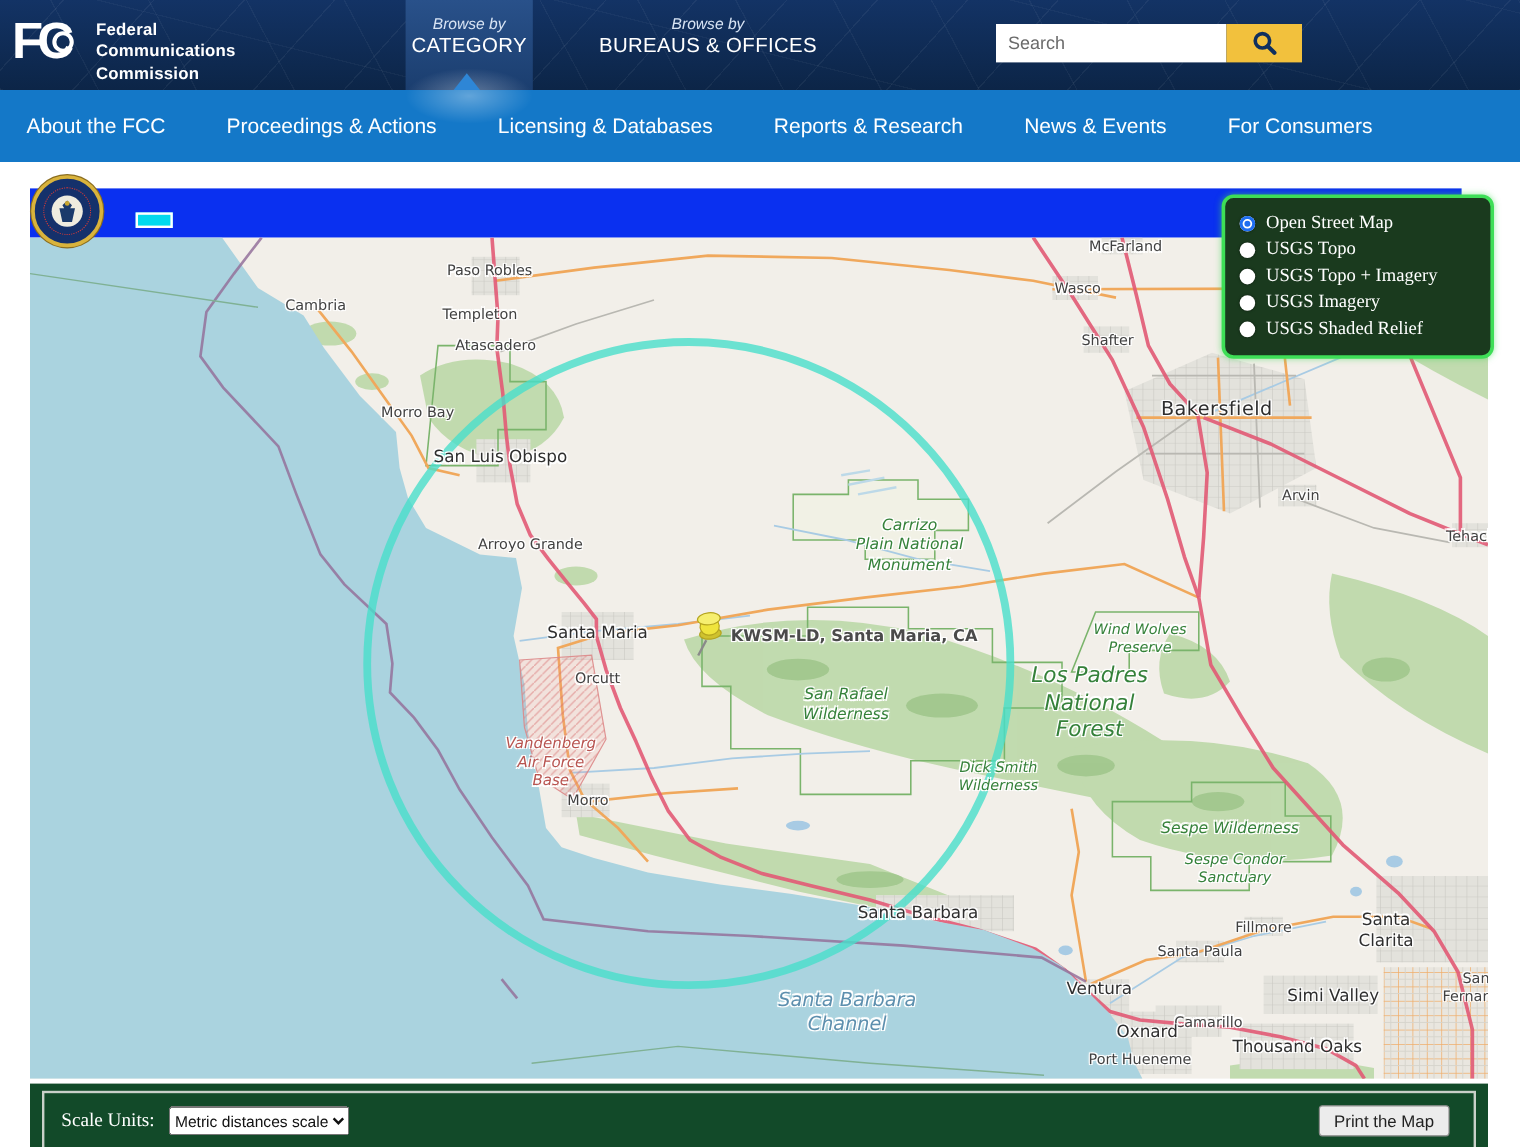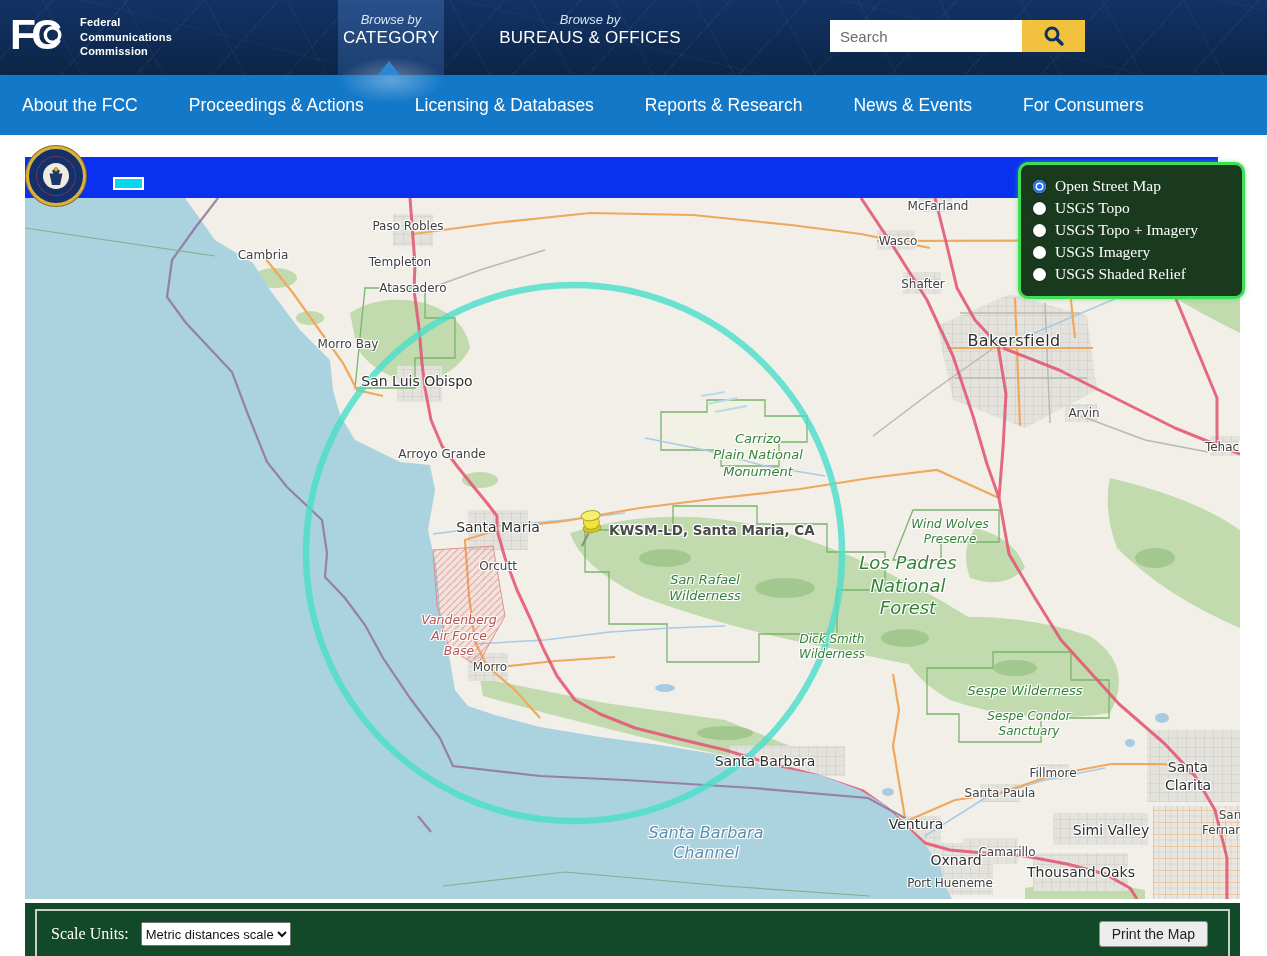--- a/index.html
+++ b/index.html
@@ -6,21 +6,21 @@
     font-family:"Liberation Sans",sans-serif;}
   
   .topbar{position:relative;width:1267px;height:75px;
     background-image:
       repeating-linear-gradient(62deg, rgba(255,255,255,0.045) 0 1px, transparent 1px 72px),
       repeating-linear-gradient(-48deg, rgba(255,255,255,0.05) 0 1px, transparent 1px 56px),
       repeating-linear-gradient(14deg, rgba(255,255,255,0.035) 0 1px, transparent 1px 92px),
       linear-gradient(180deg,#133365 0%,#0c2547 100%);
     overflow:visible;z-index:20;}
   .logo{position:absolute;left:10px;top:10px;display:flex;gap:12px;align-items:flex-start;cursor:pointer;}
-  .org{white-space:pre-line;color:#fff;font-size:11px;font-weight:bold;line-height:1.32;margin-top:5px;letter-spacing:.2px}
+  .org{white-space:pre-line;color:#fff;font-size:14px;font-weight:bold;line-height:1.32;margin-top:5px;letter-spacing:.2px}
   .tab-cat{position:absolute;left:338px;top:0;width:106px;height:75px;text-align:center;
     background:linear-gradient(180deg,#29518a 0%,#1b3e6f 100%);cursor:pointer;}
   .tab-bur{position:absolute;left:468px;top:0;width:244px;height:75px;text-align:center;cursor:pointer;}
   .browse-prefix{display:block;font-style:italic;font-size:13px;color:#d8e4f4;margin-top:12px;}
   .browse-label{display:block;font-size:17px;color:#fff;letter-spacing:.3px;margin-top:1px;}
   .tab-arrow{position:absolute;left:378px;top:61px;width:0;height:0;
     border-left:11px solid transparent;border-right:11px solid transparent;border-bottom:14px solid #2e86d6;z-index:30;}
   .tab-glow{position:absolute;left:336px;top:56px;width:110px;height:48px;z-index:25;pointer-events:none;
     background:radial-gradient(ellipse at center,rgba(255,255,255,0.33) 0%,rgba(255,255,255,0) 68%);}
   .search{position:absolute;left:830px;top:20px;display:flex;}
@@ -285,21 +285,21 @@
       <span class="mlabel town" style="left: 465px; top: 469px;">Morro</span>
       <span class="mlabel city" style="left: 740px; top: 564px;">Santa Barbara</span>
       <span class="mlabel town" style="left: 975px; top: 595px;">Santa Paula</span>
       <span class="mlabel town" style="left: 1028px; top: 575px;">Fillmore</span>
       <span class="mlabel city" style="left: 891px; top: 627px;">Ventura</span>
       <span class="mlabel town" style="left: 982px; top: 654px;">Camarillo</span>
       <span class="mlabel city" style="left: 931px; top: 663px;">Oxnard</span>
       <span class="mlabel town" style="left: 925px; top: 685px;">Port Hueneme</span>
       <span class="mlabel city" style="left: 1056px; top: 675px;">Thousand Oaks</span>
       <span class="mlabel city" style="left: 1086px; top: 633px;">Simi Valley</span>
-      <span class="mlabel city" style="left: 1163px; top: 578px;">Santa Clarita</span>
+      <span class="mlabel city" style="left: 1130px; top: 578px;">Santa Clarita</span>
       <span class="mlabel town" style="left: 1205px; top: 625px;">San Fernando</span>
       <span class="mlabel town" style="left: 913px; top: 8px;">McFarland</span>
       <span class="mlabel town" style="left: 873px; top: 43px;">Wasco</span>
       <span class="mlabel town" style="left: 898px; top: 86px;">Shafter</span>
       <span class="mlabel city-lg" style="left: 989px; top: 143px;">Bakersfield</span>
       <span class="mlabel town" style="left: 1059px; top: 215px;">Arvin</span>
       <span class="mlabel town" style="left: 1210px; top: 249px;">Tehachapi</span>
       <span class="mlabel area" style="left: 733px; top: 257px;">Carrizo
 Plain National
 Monument</span>

